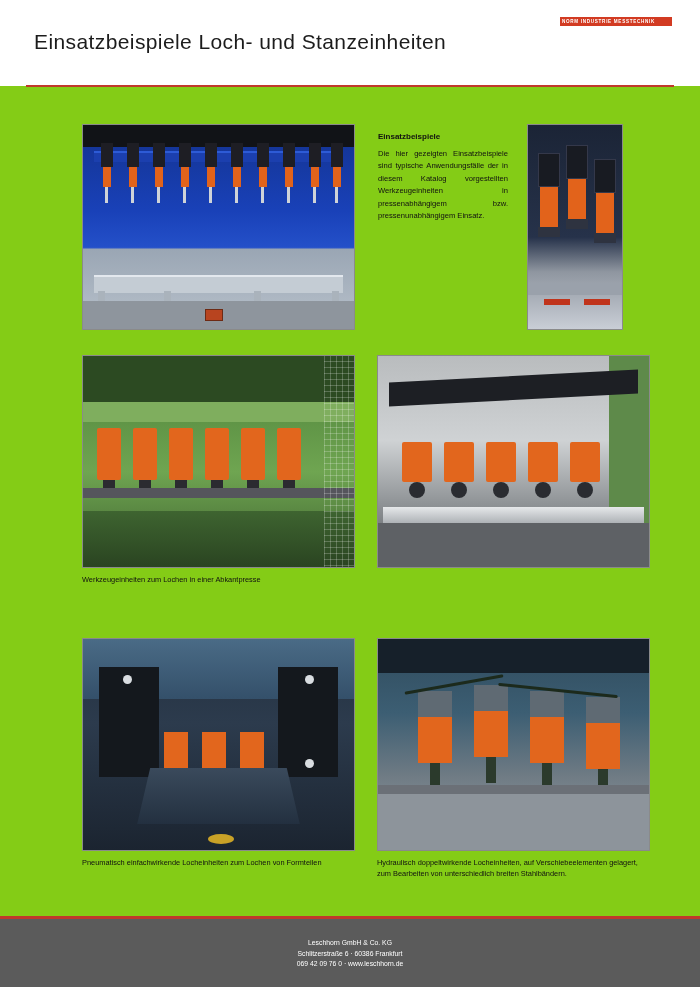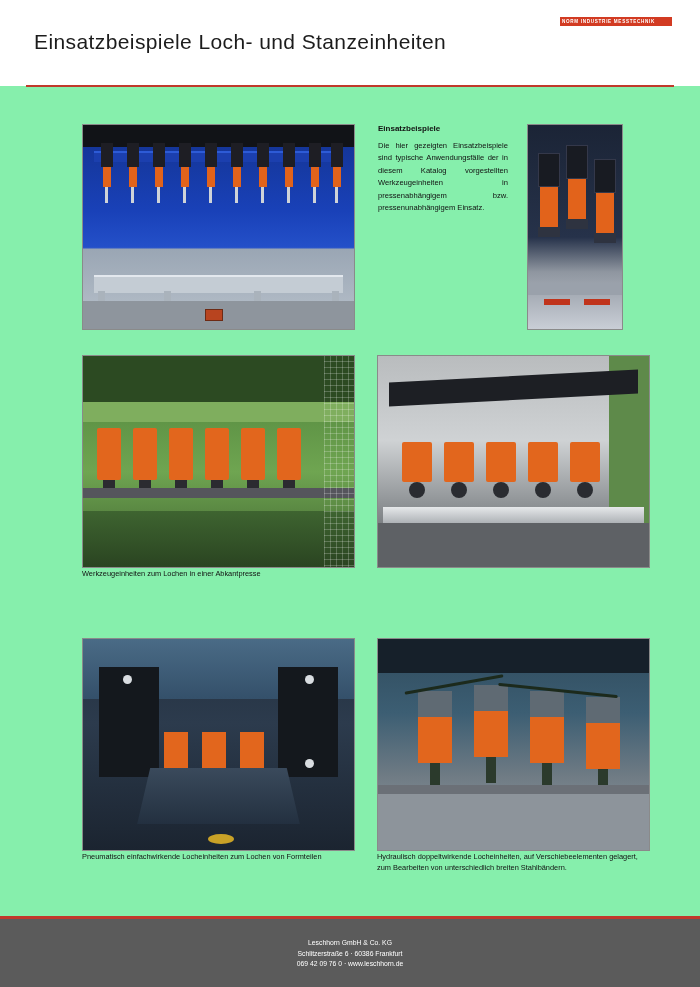--- a/index.html
+++ b/index.html
@@ -11,21 +11,21 @@
     height: 987px;
     background: #ffffff;
     font-family: "Liberation Sans", sans-serif;
     color: #1a1a1a;
     overflow: hidden;
   }
   .page {
     position: relative;
     width: 700px;
     height: 987px;
-    background: #86efac;
+    background: #84cc16;
     box-sizing: border-box;
   }
 
   
   .header {
     position: absolute;
     left: 0;
     top: 0;
     width: 700px;
     height: 86px;
@@ -92,29 +92,29 @@
   .photo {
     position: relative;
     overflow: hidden;
     border: 1px solid #8a8a8a;
     box-sizing: border-box;
   }
   .caption {
     font-size: 7.4px;
     line-height: 11px;
     color: #111111;
-    margin-top: 0;
+    margin-top: 6px;
     font-family: "Liberation Sans", sans-serif;
   }
 
   
   .textblock {
     position: absolute;
     left: 378px;
-    top: 124px;
+    top: 132px;
     width: 130px;
   }
   .textblock h2 {
     margin: 0 0 7px 0;
     font-size: 8px;
     font-weight: bold;
     color: #111;
   }
   .textblock p {
     margin: 0;

